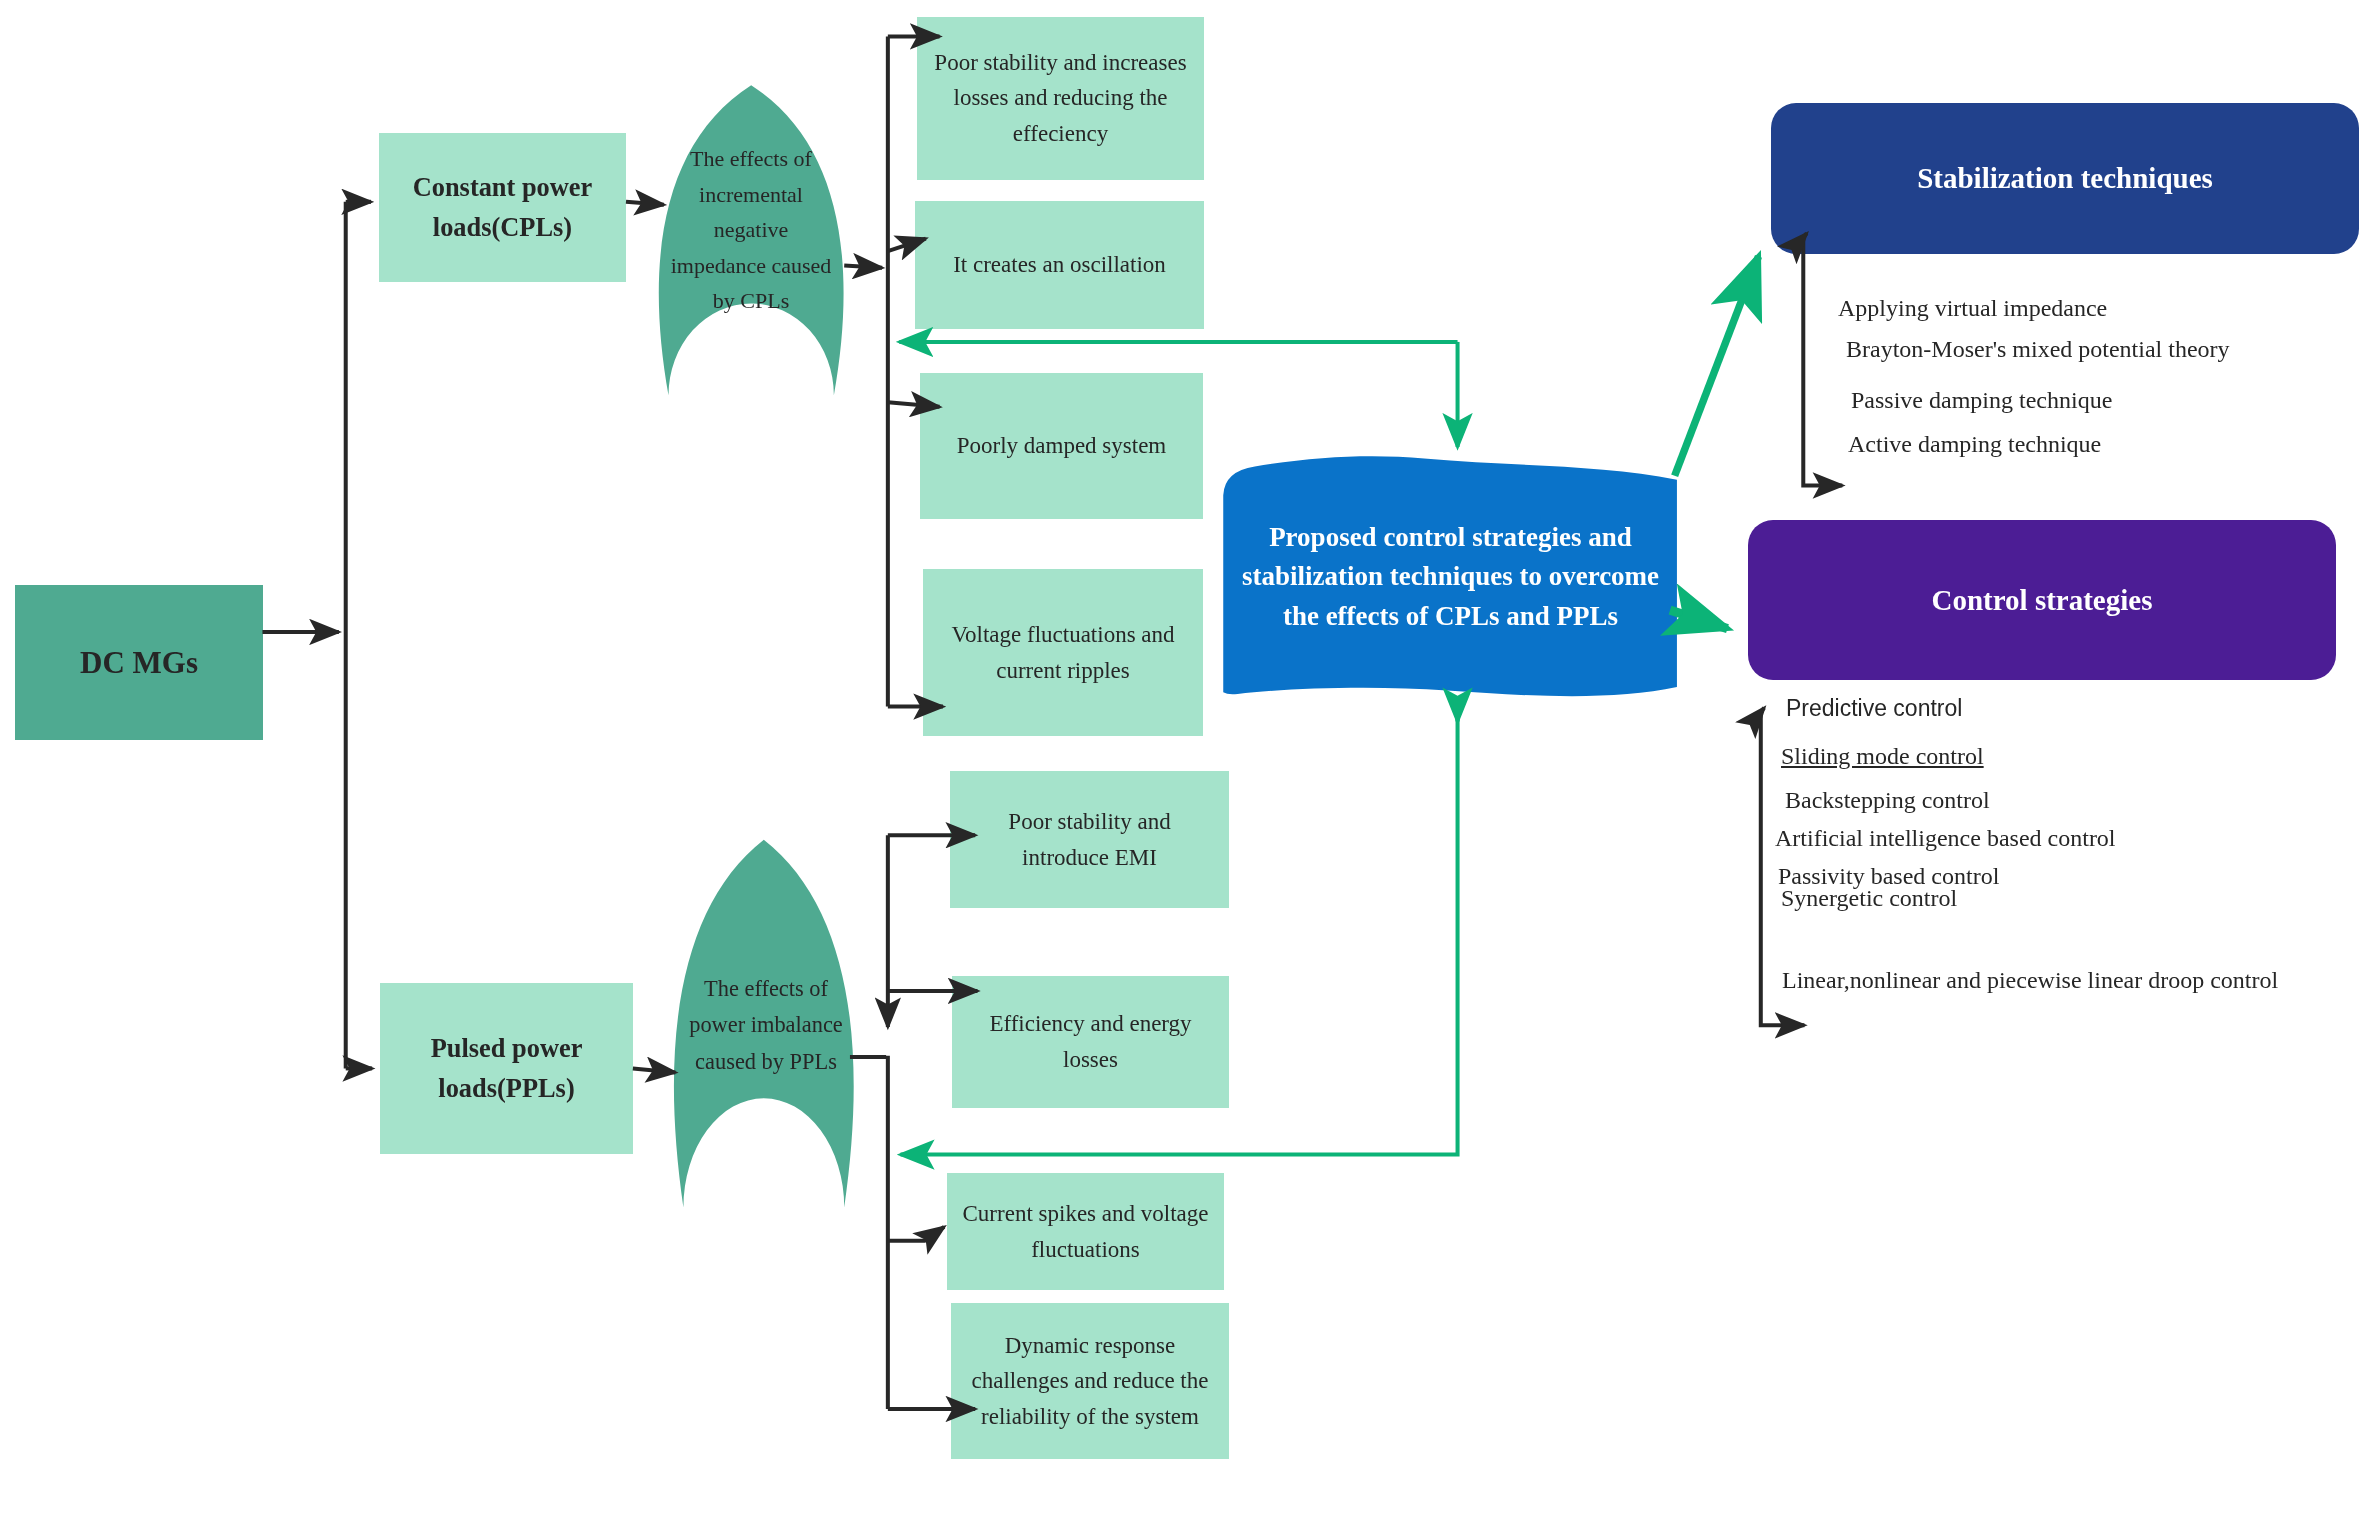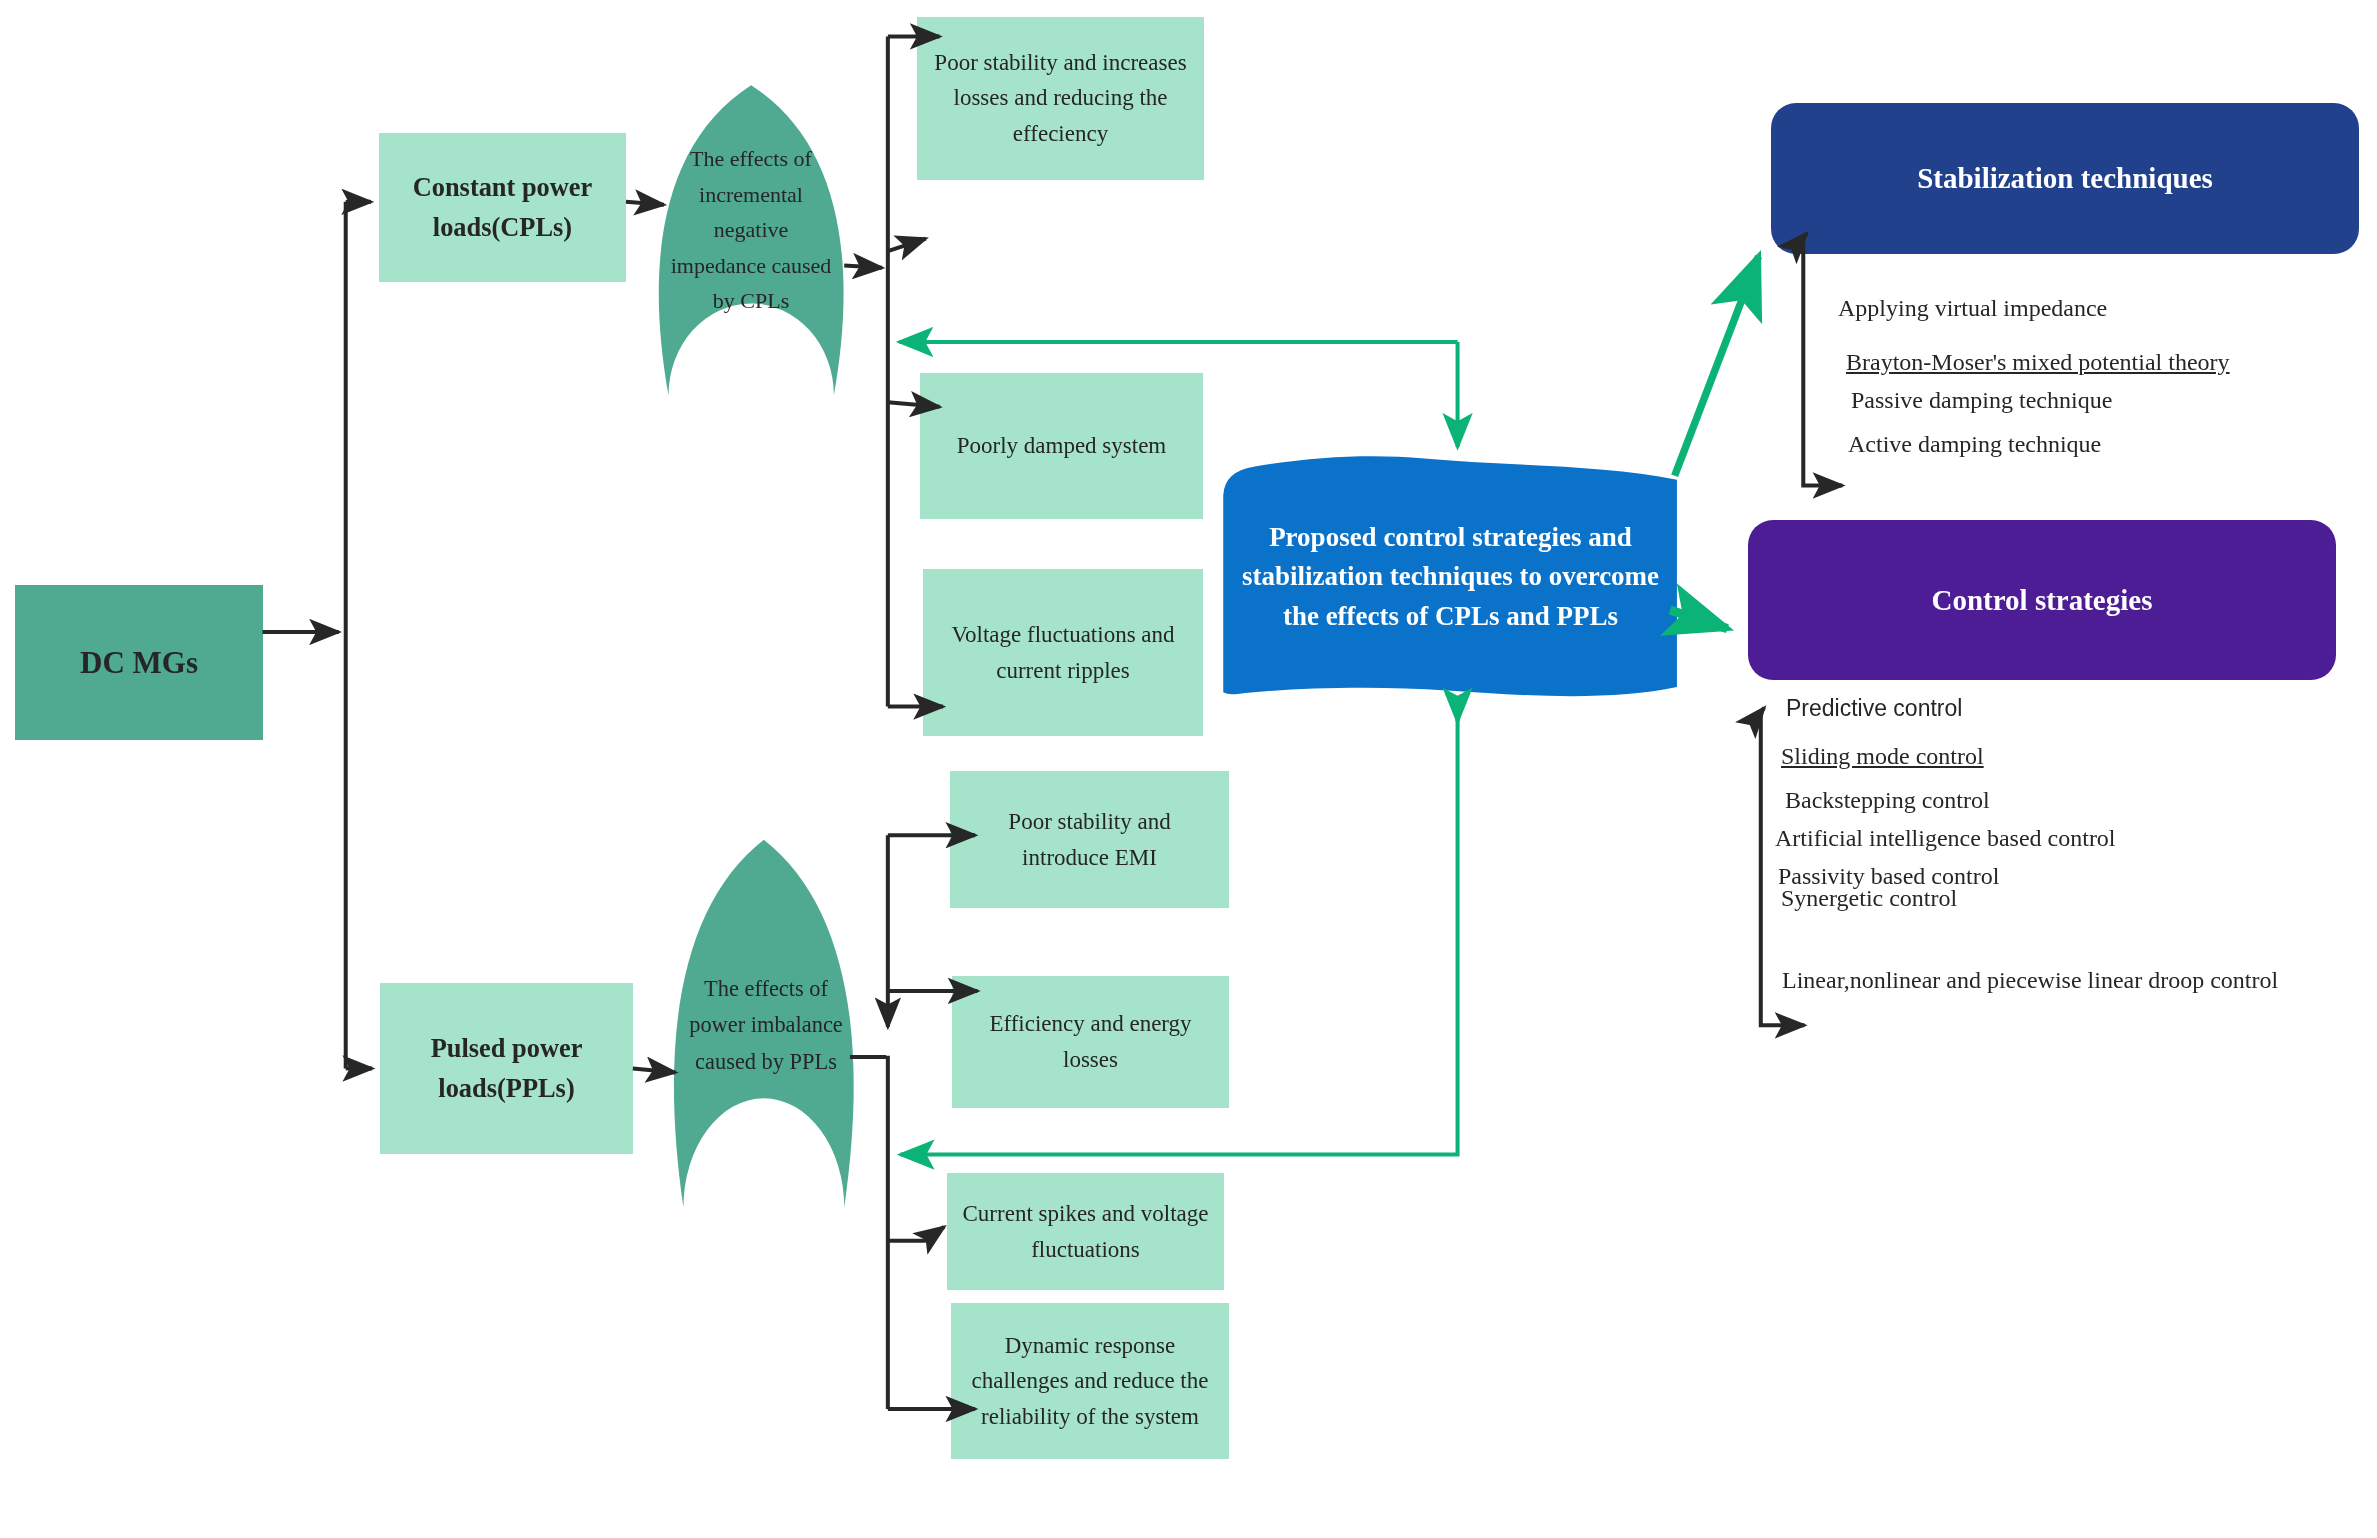--- a/index.html
+++ b/index.html
@@ -63,20 +63,23 @@
 
   <div class="arch-text" style="left:671px;top:919px;width:190px;height:213px;font-size:22.4px;">
     <span>The effects of</span>
     <span>power imbalance</span>
     <span>caused by PPLs</span>
   </div>
 
   <div class="node rect-light fx" style="left:917px;top:16.7px;width:287px;height:163px;padding:0 5.7px;">
     <span class="lbl">Poor stability and increases losses and reducing the effeciency</span>
   </div>
+  <div class="node rect-light fx" style="left:915px;top:201px;width:289px;height:128px;padding:0 5.7px;">
+    <span class="lbl">It creates an oscillation</span>
+  </div>
   <div class="node rect-light fx" style="left:920px;top:373px;width:283px;height:146px;padding:0 5.7px;">
     <span class="lbl">Poorly damped system</span>
   </div>
   <div class="node rect-light fx" style="left:923px;top:569px;width:280px;height:167px;padding:0 16px;">
     <span class="lbl">Voltage fluctuations and current ripples</span>
   </div>
 
   <div class="node rect-light fx" style="left:950px;top:771px;width:279px;height:137px;padding:0 25px;">
     <span class="lbl">Poor stability and introduce EMI</span>
   </div>
@@ -93,21 +96,21 @@
   <div class="center-text" style="left:1241px;top:488px;width:419px;height:178px;">
     <span>Proposed control strategies and</span>
     <span>stabilization techniques to overcome</span>
     <span>the effects of CPLs and PPLs</span>
   </div>
 
   <div class="node navy-box" style="left:1771px;top:103px;width:588px;height:151px;">
     <span class="lbl bold white" style="font-size:29px;">Stabilization techniques</span>
   </div>
   <div class="list-item" style="left:1838px;top:294px;">Applying virtual impedance</div>
-  <div class="list-item" style="left:1846px;top:348px;text-decoration:underline;">Brayton-Moser's mixed potential theory</div>
+  <div class="list-item" style="left:1846px;top:335px;">Brayton-Moser's mixed potential theory</div>
   <div class="list-item" style="left:1851px;top:386px;">Passive damping technique</div>
   <div class="list-item" style="left:1848px;top:430px;">Active damping technique</div>
 
   <div class="node royal-box" style="left:1748px;top:520px;width:588px;height:160px;">
     <span class="lbl bold white" style="font-size:29px;">Control strategies</span>
   </div>
   <div class="list-item sans" style="left:1786px;top:695px;">Predictive control</div>
   <div class="list-item" style="left:1781px;top:742px;text-decoration:underline;">Sliding mode control</div>
   <div class="list-item" style="left:1785px;top:786px;">Backstepping control</div>
   <div class="list-item" style="left:1775px;top:824px;">Artificial intelligence based control</div>

